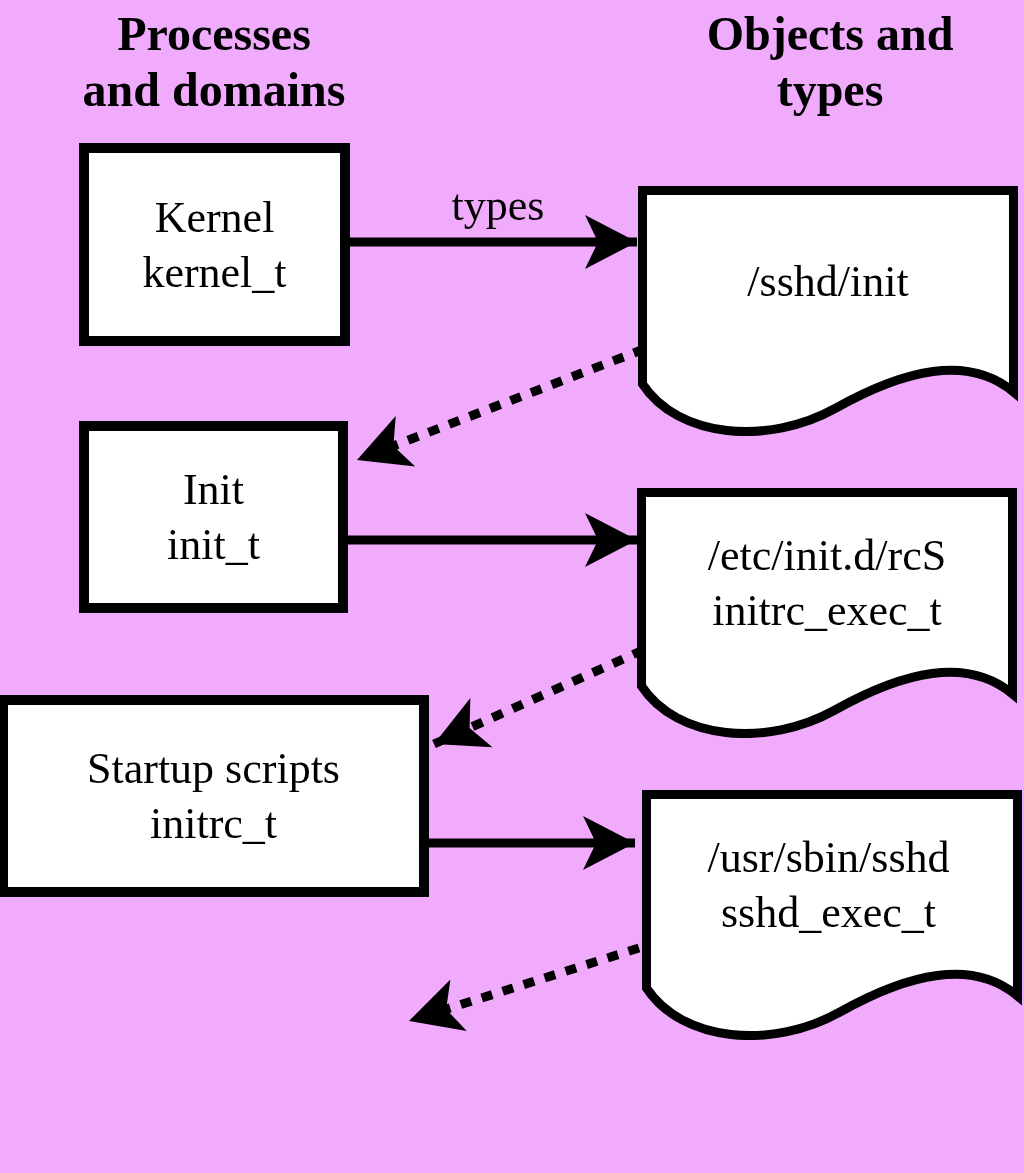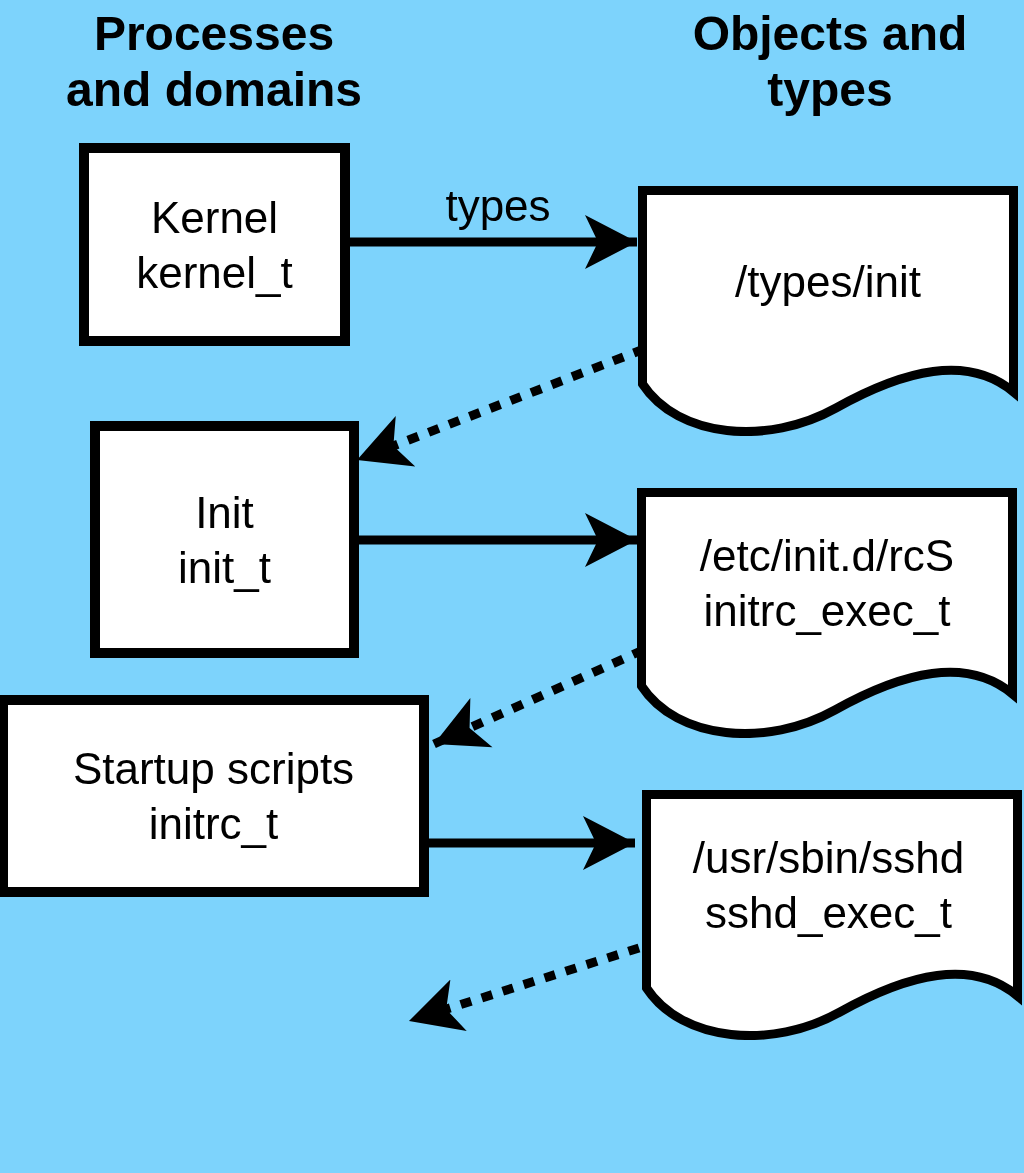--- a/index.html
+++ b/index.html
@@ -4,22 +4,22 @@
 <style>
   html, body {
     margin: 0;
     padding: 0;
     background: #ffffff;
   }
   #canvas {
     position: relative;
     width: 1024px;
     height: 1173px;
-    background: #7dd3fc;
-    font-family: Liberation Sans, sans-serif;
+    background: #f0abfc;
+    font-family: Liberation Serif, serif;
     color: #000000;
     overflow: hidden;
   }
   .col-header {
     position: absolute;
     top: 6px;
     font-size: 48px;
     font-weight: bold;
     line-height: 1.17;
     text-align: center;
@@ -36,21 +36,21 @@
     background: #ffffff;
     display: flex;
     flex-direction: column;
     justify-content: center;
     align-items: center;
     text-align: center;
     font-size: 44px;
     line-height: 1.25;
   }
   #box-kernel  { left: 79px;  top: 143px; width: 271px; height: 203px; }
-  #box-init    { left: 90px;  top: 421px; width: 269px; height: 237px; }
+  #box-init    { left: 79px;  top: 421px; width: 269px; height: 192px; }
   #box-initrc  { left: -2px;  top: 695px; width: 431px; height: 202px; }
   #box-sshd    { left: 27px;  top: 972px; width: 377px; height: 196px; }
 
   .doc-node {
     position: absolute;
     width: 380px;
     height: 250px;
   }
   #doc-init   { left: 638px; top: 186px; }
   #doc-initrc { left: 637px; top: 488px; }
@@ -127,21 +127,21 @@
   <div id="box-initrc" class="process-box">
     <span class="node-line">Startup scripts</span>
     <span class="node-line">initrc_t</span>
   </div>
 
   <div id="doc-init" class="doc-node">
     <svg width="380" height="250" viewBox="0 0 380 250" xmlns="http://www.w3.org/2000/svg">
       <path d="M4.5,4.5 L375.5,4.5 L375.5,206 C330,168 266,184 198,222 C130,260 40,252 4.5,198 Z" fill="#ffffff" stroke="#000000" stroke-width="9" stroke-linejoin="miter"></path>
     </svg>
     <div class="doc-text">
-      <span class="node-line">/types/init</span>
+      <span class="node-line">/sshd/init</span>
     </div>
   </div>
 
   <div id="doc-initrc" class="doc-node">
     <svg width="380" height="250" viewBox="0 0 380 250" xmlns="http://www.w3.org/2000/svg">
       <path d="M4.5,4.5 L375.5,4.5 L375.5,206 C330,168 266,184 198,222 C130,260 40,252 4.5,198 Z" fill="#ffffff" stroke="#000000" stroke-width="9" stroke-linejoin="miter"></path>
     </svg>
     <div class="doc-text">
       <span class="node-line">/etc/init.d/rcS</span>
       <span class="node-line">initrc_exec_t</span>

